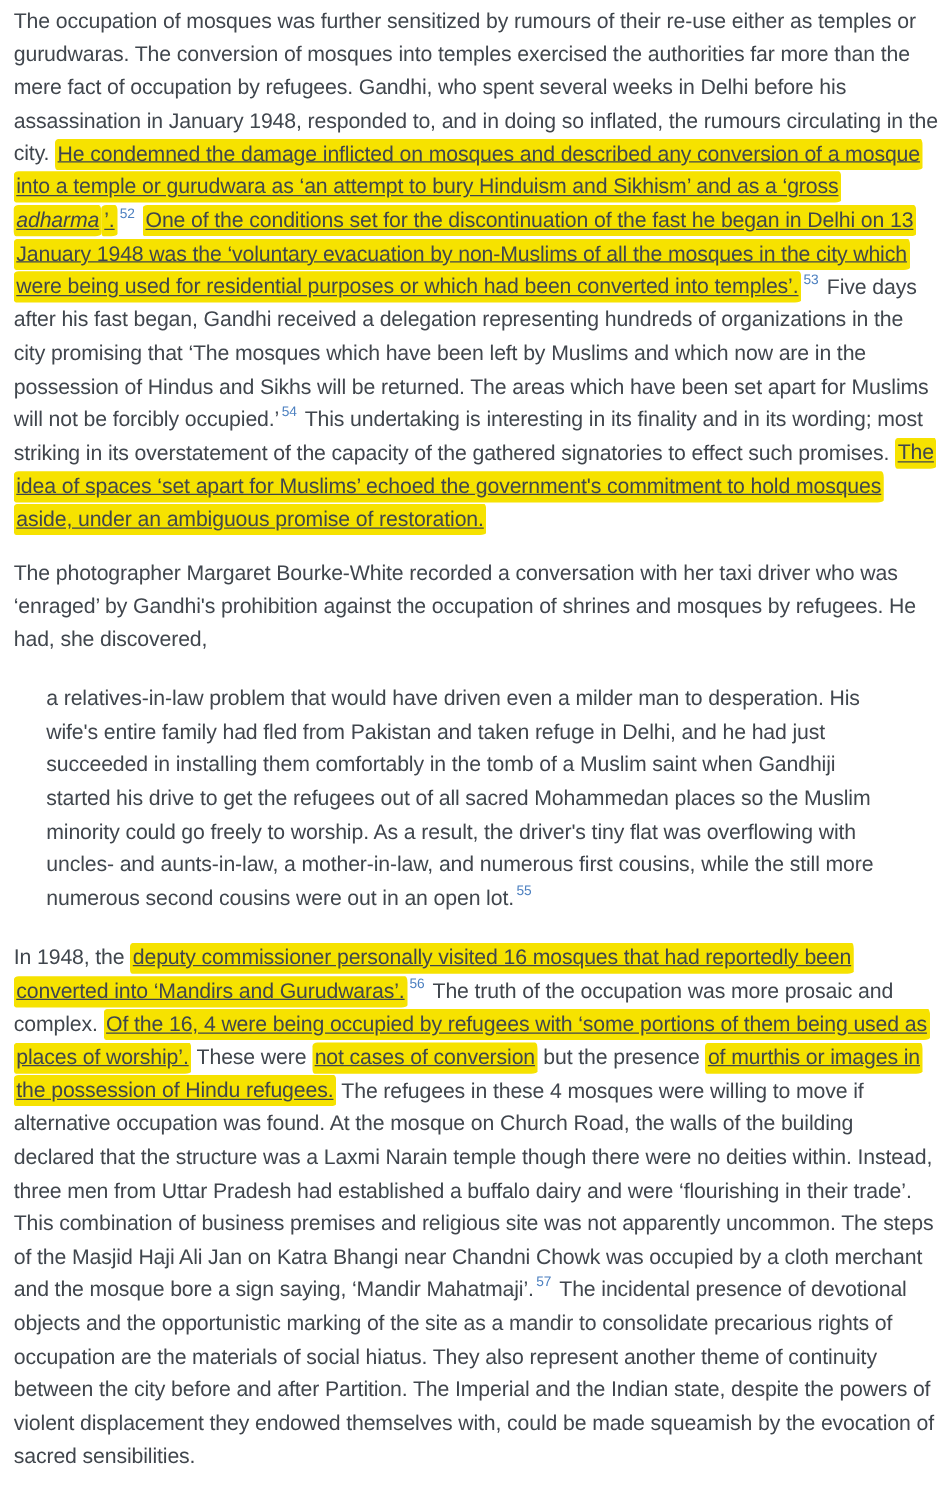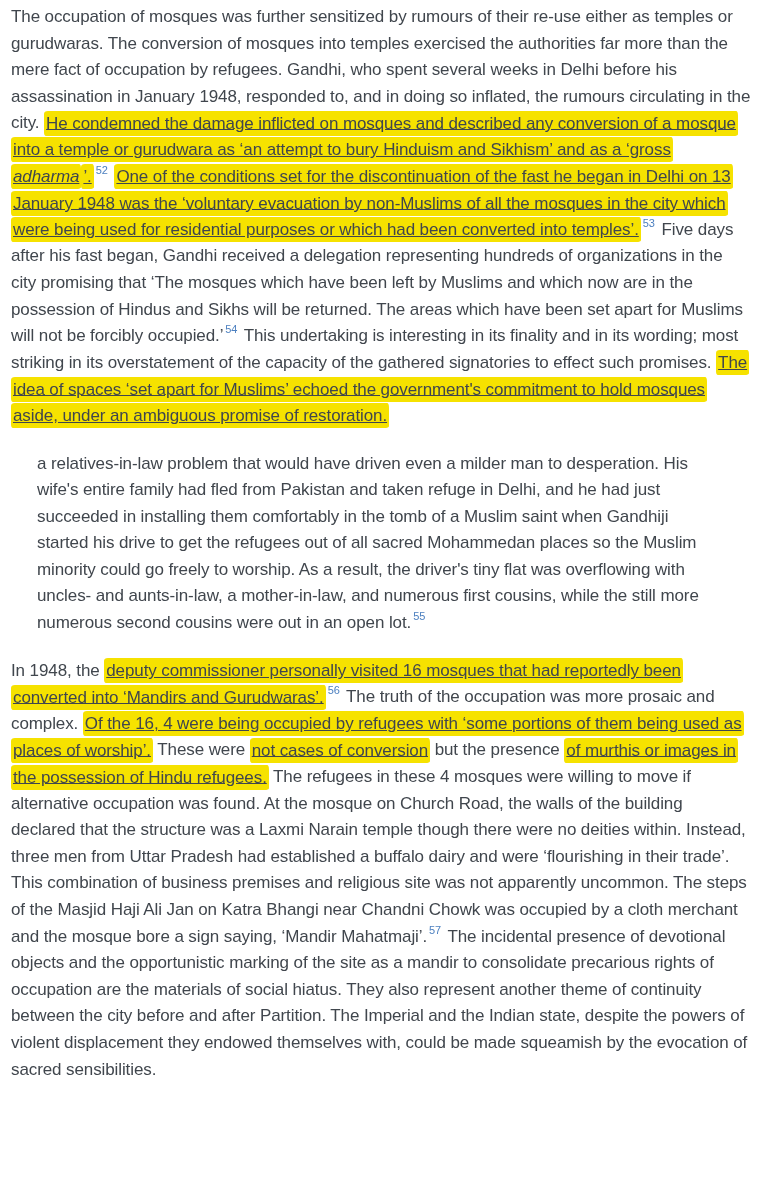--- a/index.html
+++ b/index.html
@@ -44,18 +44,19 @@
   }
   .sp { white-space: pre; }
 </style>
 </head>
 <body>
 
 <div class="page">
 
   <p class="para"><span>The occupation of mosques was further sensitized by rumours of their re-use either as temples or gurudwaras. The conversion of mosques into temples exercised the authorities far more than the mere fact of occupation by refugees. Gandhi, who spent several weeks in Delhi before his assassination in January 1948, responded to, and in doing so inflated, the rumours circulating in the city. </span><mark class="hl">He condemned the damage inflicted on mosques and described any conversion of a mosque into a temple or gurudwara as ‘an attempt to bury Hinduism and Sikhism’ and as a ‘gross </mark><mark class="hl it">adharma</mark><mark class="hl">’.</mark><sup class="fn">52</sup><span class="sp"> </span><mark class="hl">One of the conditions set for the discontinuation of the fast he began in Delhi on 13 January 1948 was the ‘voluntary evacuation by non-Muslims of all the mosques in the city which were being used for residential purposes or which had been converted into temples’.</mark><sup class="fn">53</sup><span> Five days after his fast began, Gandhi received a delegation representing hundreds of organizations in the city promising that ‘The mosques which have been left by Muslims and which now are in the possession of Hindus and Sikhs will be returned. The areas which have been set apart for Muslims will not be forcibly occupied.’</span><sup class="fn">54</sup><span> This undertaking is interesting in its finality and in its wording; most striking in its overstatement of the capacity of the gathered signatories to effect such promises. </span><mark class="hl">The idea of spaces ‘set apart for Muslims’ echoed the government's commitment to hold mosques aside, under an ambiguous promise of restoration.</mark></p>
 
+  <p class="para"><span>The photographer Margaret Bourke-White recorded a conversation with her taxi driver who was ‘enraged’ by Gandhi's prohibition against the occupation of shrines and mosques by refugees. He had, she discovered,</span></p>
 
   <blockquote class="quote"><span>a relatives-in-law problem that would have driven even a milder man to desperation. His wife's entire family had fled from Pakistan and taken refuge in Delhi, and he had just succeeded in installing them comfortably in the tomb of a Muslim saint when Gandhiji started his drive to get the refugees out of all sacred Mohammedan places so the Muslim minority could go freely to worship. As a result, the driver's tiny flat was overflowing with uncles- and aunts-in-law, a mother-in-law, and numerous first cousins, while the still more numerous second cousins were out in an open lot.</span><sup class="fn">55</sup></blockquote>
 
   <p class="para"><span>In 1948, the </span><mark class="hl">deputy commissioner personally visited 16 mosques that had reportedly been converted into ‘Mandirs and Gurudwaras’.</mark><sup class="fn">56</sup><span> The truth of the occupation was more prosaic and complex. </span><mark class="hl">Of the 16, 4 were being occupied by refugees with ‘some portions of them being used as places of worship’.</mark><span> These were </span><mark class="hl">not cases of conversion</mark><span> but the presence </span><mark class="hl">of murthis or images in the possession of Hindu refugees.</mark><span> The refugees in these 4 mosques were willing to move if alternative occupation was found. At the mosque on Church Road, the walls of the building declared that the structure was a Laxmi Narain temple though there were no deities within. Instead, three men from Uttar Pradesh had established a buffalo dairy and were ‘flourishing in their trade’. This combination of business premises and religious site was not apparently uncommon. The steps of the Masjid Haji Ali Jan on Katra Bhangi near Chandni Chowk was occupied by a cloth merchant and the mosque bore a sign saying, ‘Mandir Mahatmaji’.</span><sup class="fn">57</sup><span> The incidental presence of devotional objects and the opportunistic marking of the site as a mandir to consolidate precarious rights of occupation are the materials of social hiatus. They also represent another theme of continuity between the city before and after Partition. The Imperial and the Indian state, despite the powers of violent displacement they endowed themselves with, could be made squeamish by the evocation of sacred sensibilities.</span></p>
 
 </div>
 
 </body></html>

